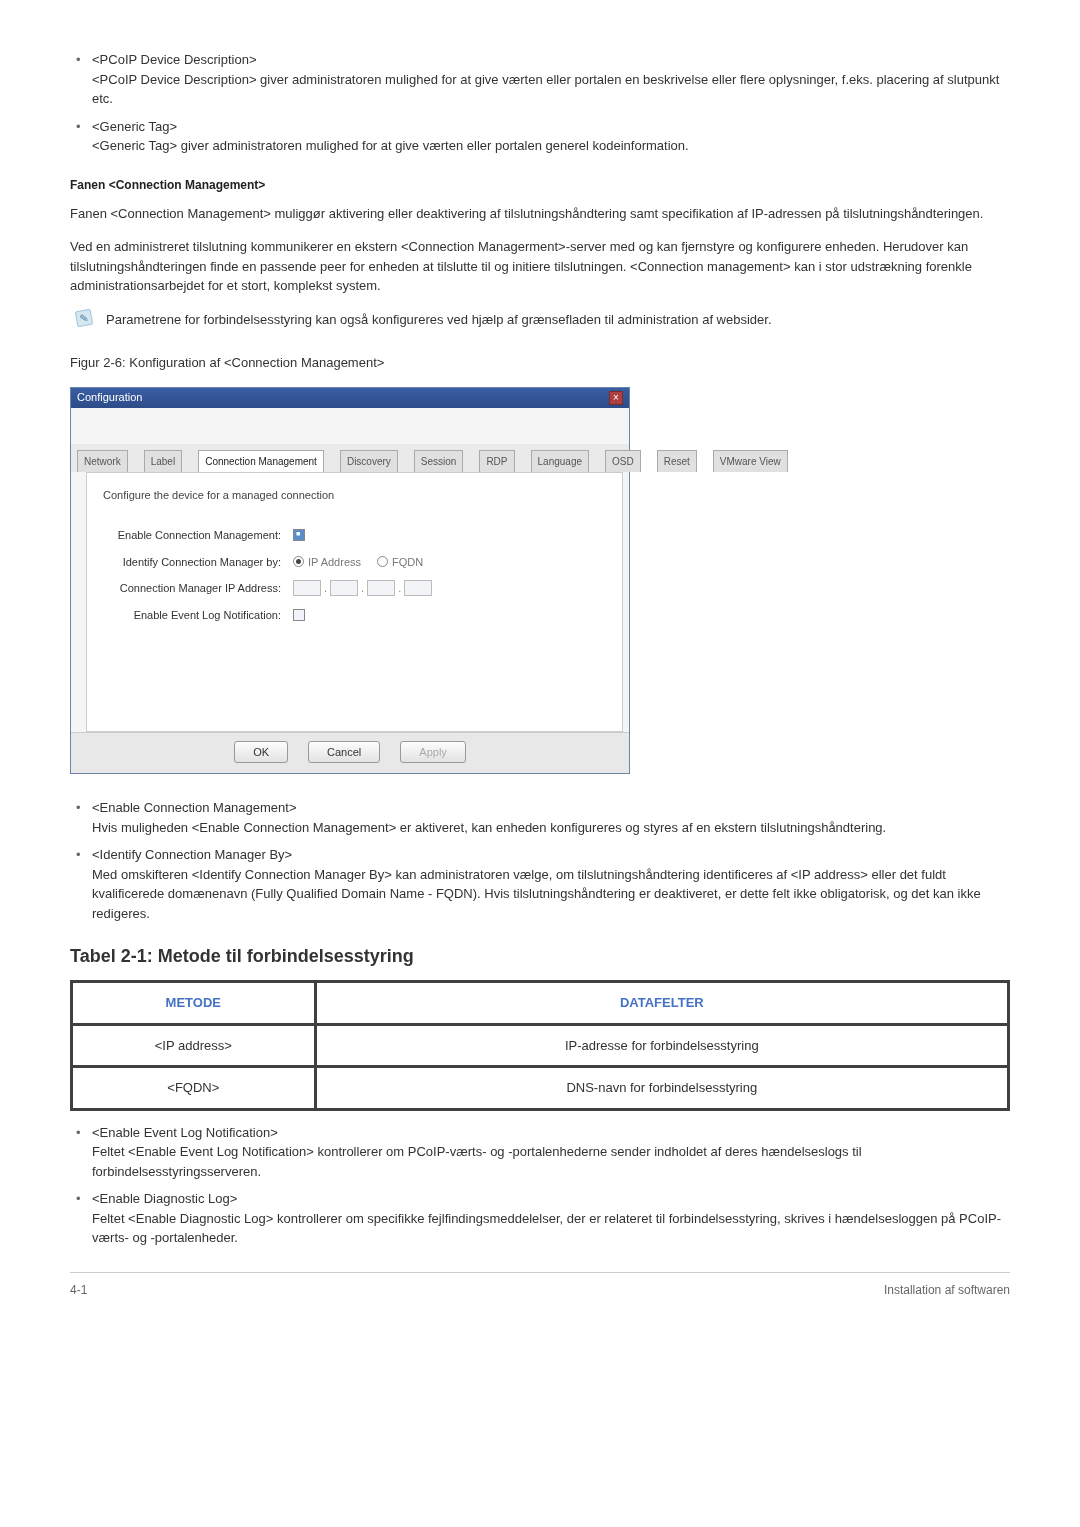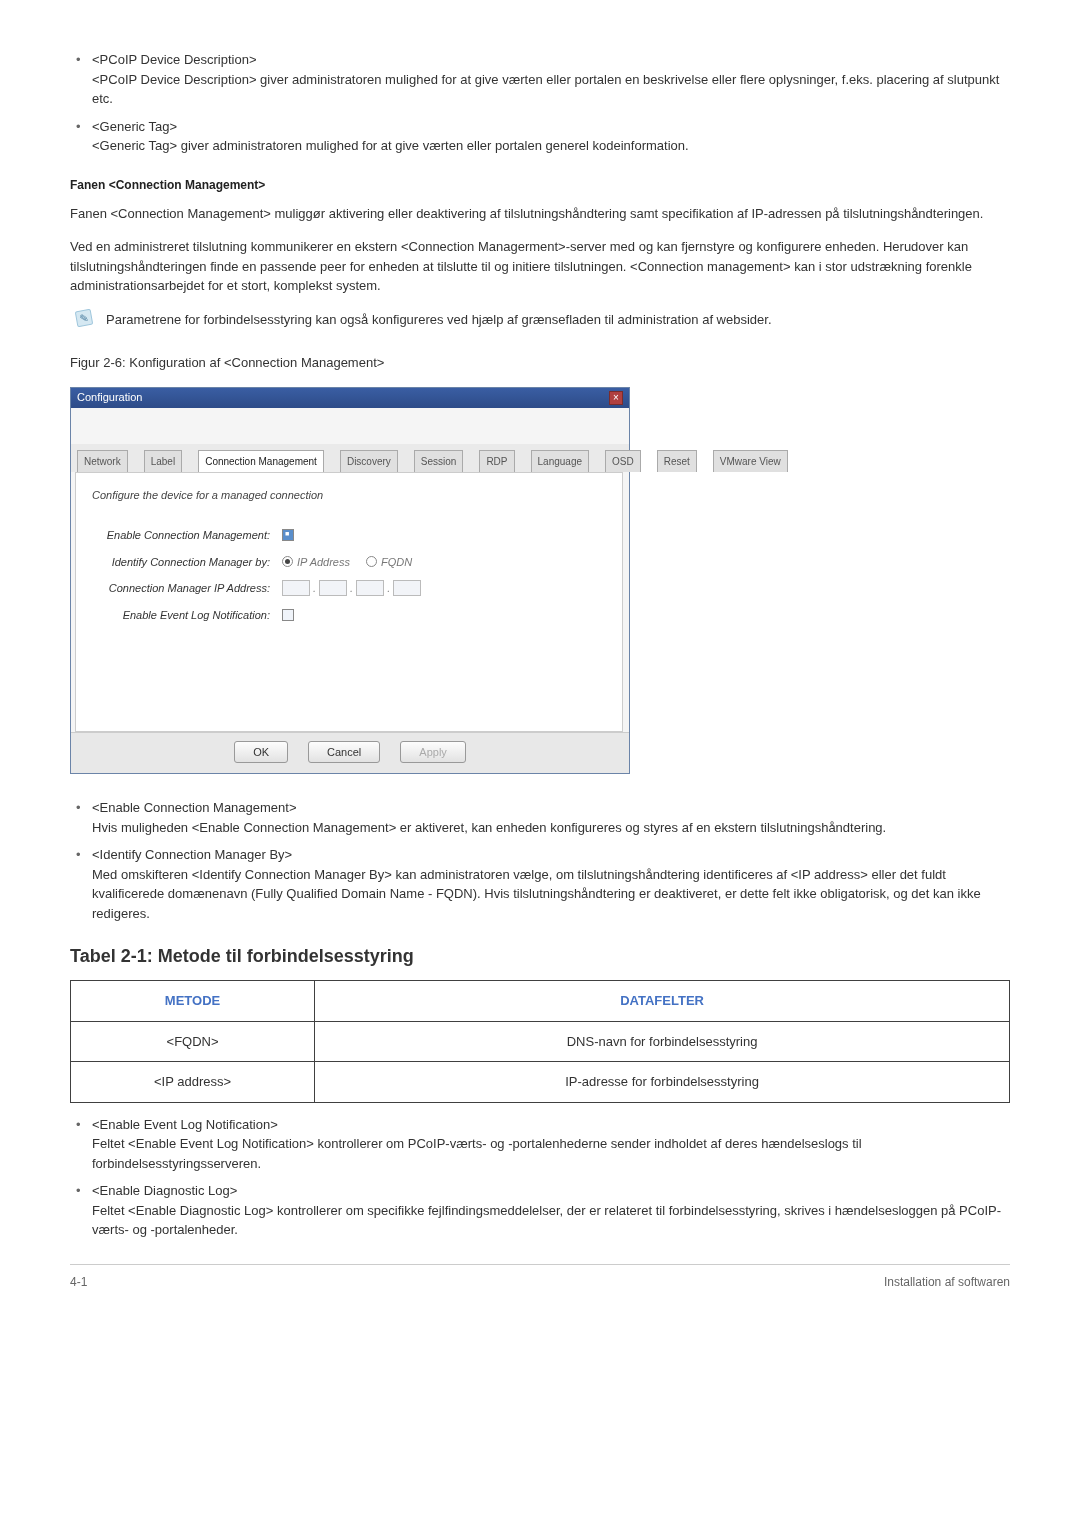--- a/index.html
+++ b/index.html
@@ -104,24 +104,23 @@
       color: #555;
       white-space: nowrap;
     }
     .cfg-tab.active {
       background: #fff;
       color: #222;
     }
     .cfg-body {
       background: #fff;
       border: 1px solid #ccc;
-      margin: 0 6px 0 4px;
+      margin: 0 6px 0 15px;
       padding: 14px 16px 70px 16px;
       min-height: 260px;
-      font-style: italic;
     }
     .cfg-desc { margin-bottom: 24px; color: #444; }
     .cfg-row {
       display: flex;
       align-items: center;
       margin-bottom: 10px;
     }
     .cfg-label {
       width: 190px;
       text-align: right;
@@ -196,21 +195,21 @@
       font-weight: bold;
       font-size: 18px;
       margin: 20px 0 10px 0;
     }
     table.data-table {
       width: 100%;
       border-collapse: collapse;
       margin-bottom: 12px;
     }
     table.data-table th, table.data-table td {
-      border: 1px solid #404040;
+      border: 3px solid #404040;
       padding: 10px 16px;
       text-align: center;
       font-size: 13px;
     }
     table.data-table th {
       color: #4472c4;
       font-weight: bold;
       background: #fff;
     }
     table.data-table th:first-child, table.data-table td:first-child {
@@ -325,26 +324,26 @@
 <div class="table-title">Tabel 2-1: Metode til forbindelsesstyring</div>
 <table class="data-table">
   <thead>
     <tr>
       <th>METODE</th>
       <th>DATAFELTER</th>
     </tr>
   </thead>
   <tbody>
     <tr>
+      <td>&lt;IP address&gt;</td>
+      <td>IP-adresse for forbindelsesstyring</td>
+    </tr>
+    <tr>
       <td>&lt;FQDN&gt;</td>
       <td>DNS-navn for forbindelsesstyring</td>
-    </tr>
-    <tr>
-      <td>&lt;IP address&gt;</td>
-      <td>IP-adresse for forbindelsesstyring</td>
     </tr>
   </tbody>
 </table>
 
 <ul class="bullet-list">
   <li>
     <span class="item-title">&lt;Enable Event Log Notification&gt;</span>
     <span class="item-desc">Feltet &lt;Enable Event Log Notification&gt; kontrollerer om PCoIP-værts- og -portalenhederne sender indholdet af deres hændelseslogs til forbindelsesstyringsserveren.</span>
   </li>
   <li>

